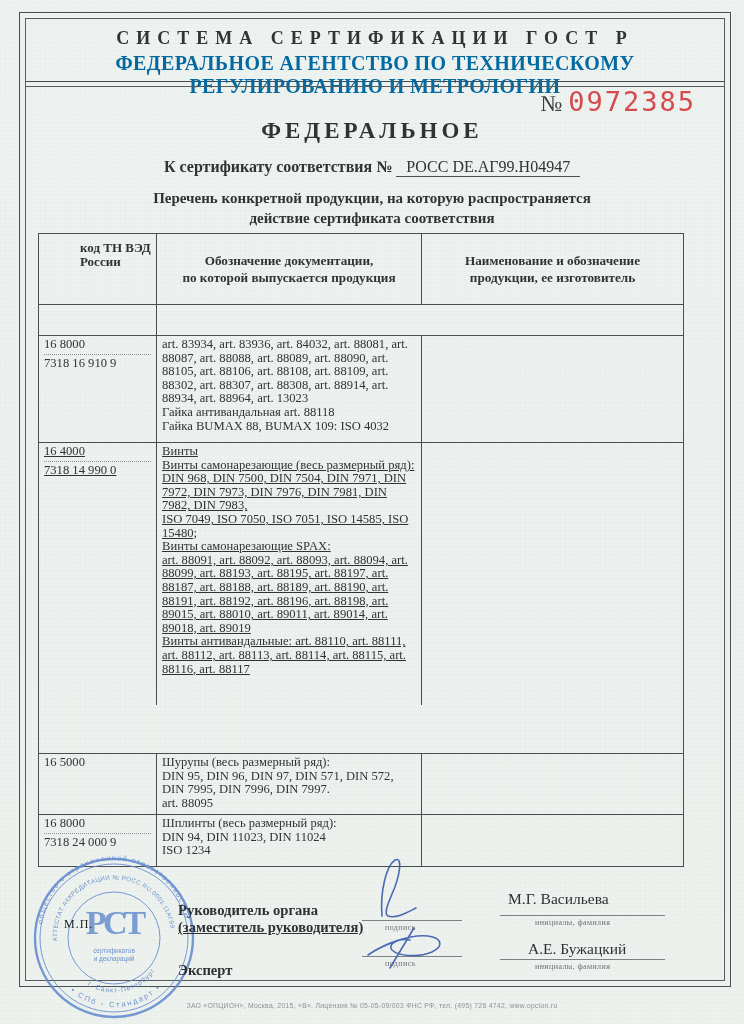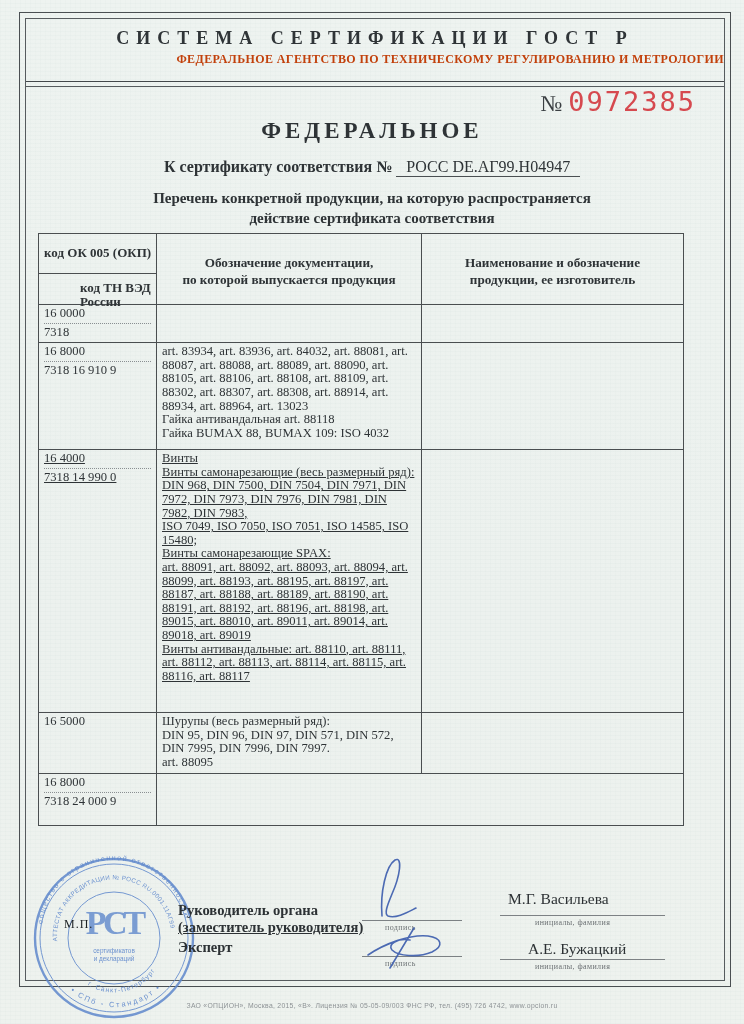--- a/index.html
+++ b/index.html
@@ -12,21 +12,21 @@
       linear-gradient(180deg,#eef3f0 0%,#ecf1ee 60%,#eef2ee 100%);
     font-family:"Liberation Serif", serif;
     color:#2e3336;
   }
   .frame-outer{position:absolute;left:19px;top:12px;right:13px;bottom:37px;border:1.6px solid #4a4f52;}
   .frame-inner{position:absolute;left:5px;top:5px;right:5px;bottom:5px;border:1px solid #565b5e;}
 
   .masthead{position:absolute;left:0;right:0;top:0;height:62px;text-align:center;border-bottom:1.6px solid #43484b;}
   .masthead:after{content:"";position:absolute;left:-1px;right:-1px;bottom:-6px;border-bottom:1px solid #565b5e;}
   .mast-line1{font-size:18px;font-weight:700;letter-spacing:7px;margin-top:9px;color:#2f3437;}
-  .mast-line2{font-size:12px;font-weight:700;letter-spacing:.4px;margin-top:3px;color:#c2410c;text-align:right;}
+  .mast-line2{font-size:20px;font-weight:700;letter-spacing:.4px;margin-top:3px;color:#0369a1;}
 
   .cert-number{position:absolute;top:86px;right:48px;font-size:23px;}
   .cert-number .pref{color:#3a3f42;font-family:"Liberation Serif",serif;margin-right:6px;}
   .cert-number .val{color:#d6494f;font-family:"DejaVu Sans Mono",monospace;font-weight:400;letter-spacing:2px;font-size:27px;}
 
   .doc-title{position:absolute;left:0;right:0;top:118px;text-align:center;font-size:23px;font-weight:700;letter-spacing:4px;}
   .subtitle{position:absolute;left:0;right:0;top:158px;text-align:center;font-size:16px;font-weight:700;}
   .subtitle .val{font-weight:400;border-bottom:1px solid #4a4f52;padding:0 10px 1px 10px;margin-left:4px;text-align:center;}
   .description{position:absolute;left:0;right:0;top:188px;text-align:center;font-size:15px;font-weight:700;white-space:pre-line;line-height:20px;}
 
@@ -39,29 +39,29 @@
   .thead-row{height:70px;}
   .thead-row .cell{padding:0;}
   .h-col1{display:flex;flex-direction:column;}
   .h-col1 .top{height:40px;box-sizing:border-box;border-bottom:1px solid #4a4e50;padding:12px 0 0 5px;font-weight:700;font-size:13px;}
   .h-col1 .bot{padding:7px 0 0 5px;font-weight:700;font-size:13px;margin-left:36px;}
   .h-center{display:flex;align-items:center;justify-content:center;text-align:center;font-weight:700;font-size:13.2px;line-height:17px;white-space:pre-line;}
   .codes .c1{display:block;padding-bottom:2px;}
   .codes.with-div .c1{border-bottom:1px dotted #8a8f92;}
   .codes .c2{display:block;padding-top:2px;}
   .content-cell{white-space:pre-line;}
-  .r1{min-height:30px;} .r2{min-height:106px;} .r3{min-height:262px;text-decoration:underline;} .r4{min-height:60px;} .r5{min-height:51px;}
+  .r1{min-height:30px;} .r2{min-height:106px;} .r3{min-height:262px;text-decoration:underline;} .r4{min-height:60px;margin-top:48px;} .r5{min-height:51px;}
 
   
   .footer{position:absolute;left:0;top:850px;width:744px;height:150px;}
   .stamp{position:absolute;left:28px;top:2px;}
   .mp-label{position:absolute;left:64px;top:67px;font-size:12px;letter-spacing:1px;color:#1d2124;font-weight:400;z-index:3;}
   .roles{position:absolute;left:178px;top:52px;font-weight:700;font-size:14.6px;color:#2c3134;}
   .role1b{text-decoration:underline;}
-  .role2{margin-top:3px;}
+  .role2{margin-top:26px;}
   .sigline{position:absolute;border-bottom:1px solid #7c8184;}
   .sigcap{position:absolute;font-size:8px;color:#6b7073;letter-spacing:.4px;}
   .name{position:absolute;font-size:15.5px;color:#2c3134;}
   .ink{position:absolute;left:340px;top:0px;pointer-events:none;z-index:4;}
 
   .printline{position:absolute;left:0;right:0;top:1002px;text-align:center;font-size:6.8px;color:#8d9295;font-family:"Liberation Sans",sans-serif;letter-spacing:.3px;}
 </style>
 </head>
 <body>
 
@@ -83,34 +83,29 @@
 <div class="subtitle">
   <span>К сертификату соответствия №</span><span class="val">РОСС DE.АГ99.Н04947</span>
 </div>
 
 <div class="description">Перечень конкретной продукции,  на которую распространяется
 действие сертификата соответствия</div>
 
 <div class="table">
   <div class="trow thead-row">
     <div class="cell h-col1">
-      <div class="top">код ОК 005 (ОКП)</div>
       <div class="bot">код ТН ВЭД России</div>
     </div>
     <div class="cell h-center">Обозначение документации,
 по которой выпускается продукция</div>
     <div class="cell h-center">Наименование и обозначение
 продукции, ее изготовитель</div>
   </div>
 
   <div class="trow r1">
-    <div class="cell codes with-div">
-      <span class="c1">16 0000</span>
-      <span class="c2">7318</span>
-    </div>
     <div class="cell content-cell"></div>
     <div class="cell content-cell"></div>
   </div>
 
   <div class="trow r2">
     <div class="cell codes with-div">
       <span class="c1">16 8000</span>
       <span class="c2">7318 16 910 9</span>
     </div>
     <div class="cell content-cell">art. 83934, art. 83936, art. 84032, art. 88081, art. 88087, art. 88088, art. 88089, art. 88090, art. 88105, art. 88106, art. 88108, art. 88109, art. 88302, art. 88307, art. 88308, art. 88914, art. 88934, art. 88964, art. 13023
@@ -144,20 +139,23 @@
 DIN 7995, DIN 7996, DIN 7997.
 art. 88095</div>
     <div class="cell content-cell"></div>
   </div>
 
   <div class="trow r5">
     <div class="cell codes with-div">
       <span class="c1">16 8000</span>
       <span class="c2">7318 24 000 9</span>
     </div>
+    <div class="cell content-cell">Шплинты (весь размерный ряд):
+DIN 94, DIN 11023, DIN 11024
+ISO 1234</div>
     <div class="cell content-cell"></div>
   </div>
 </div>
 
 <div class="footer">
 
   <svg class="stamp" width="172" height="172" viewBox="0 0 172 172">
     <defs>
       <path id="arcOuterTop" d="M 15,92 A 72,72 0 1 1 157,92"></path>
       <path id="arcOuterBot" d="M 22,108 A 67,67 0 0 0 150,108"></path>

